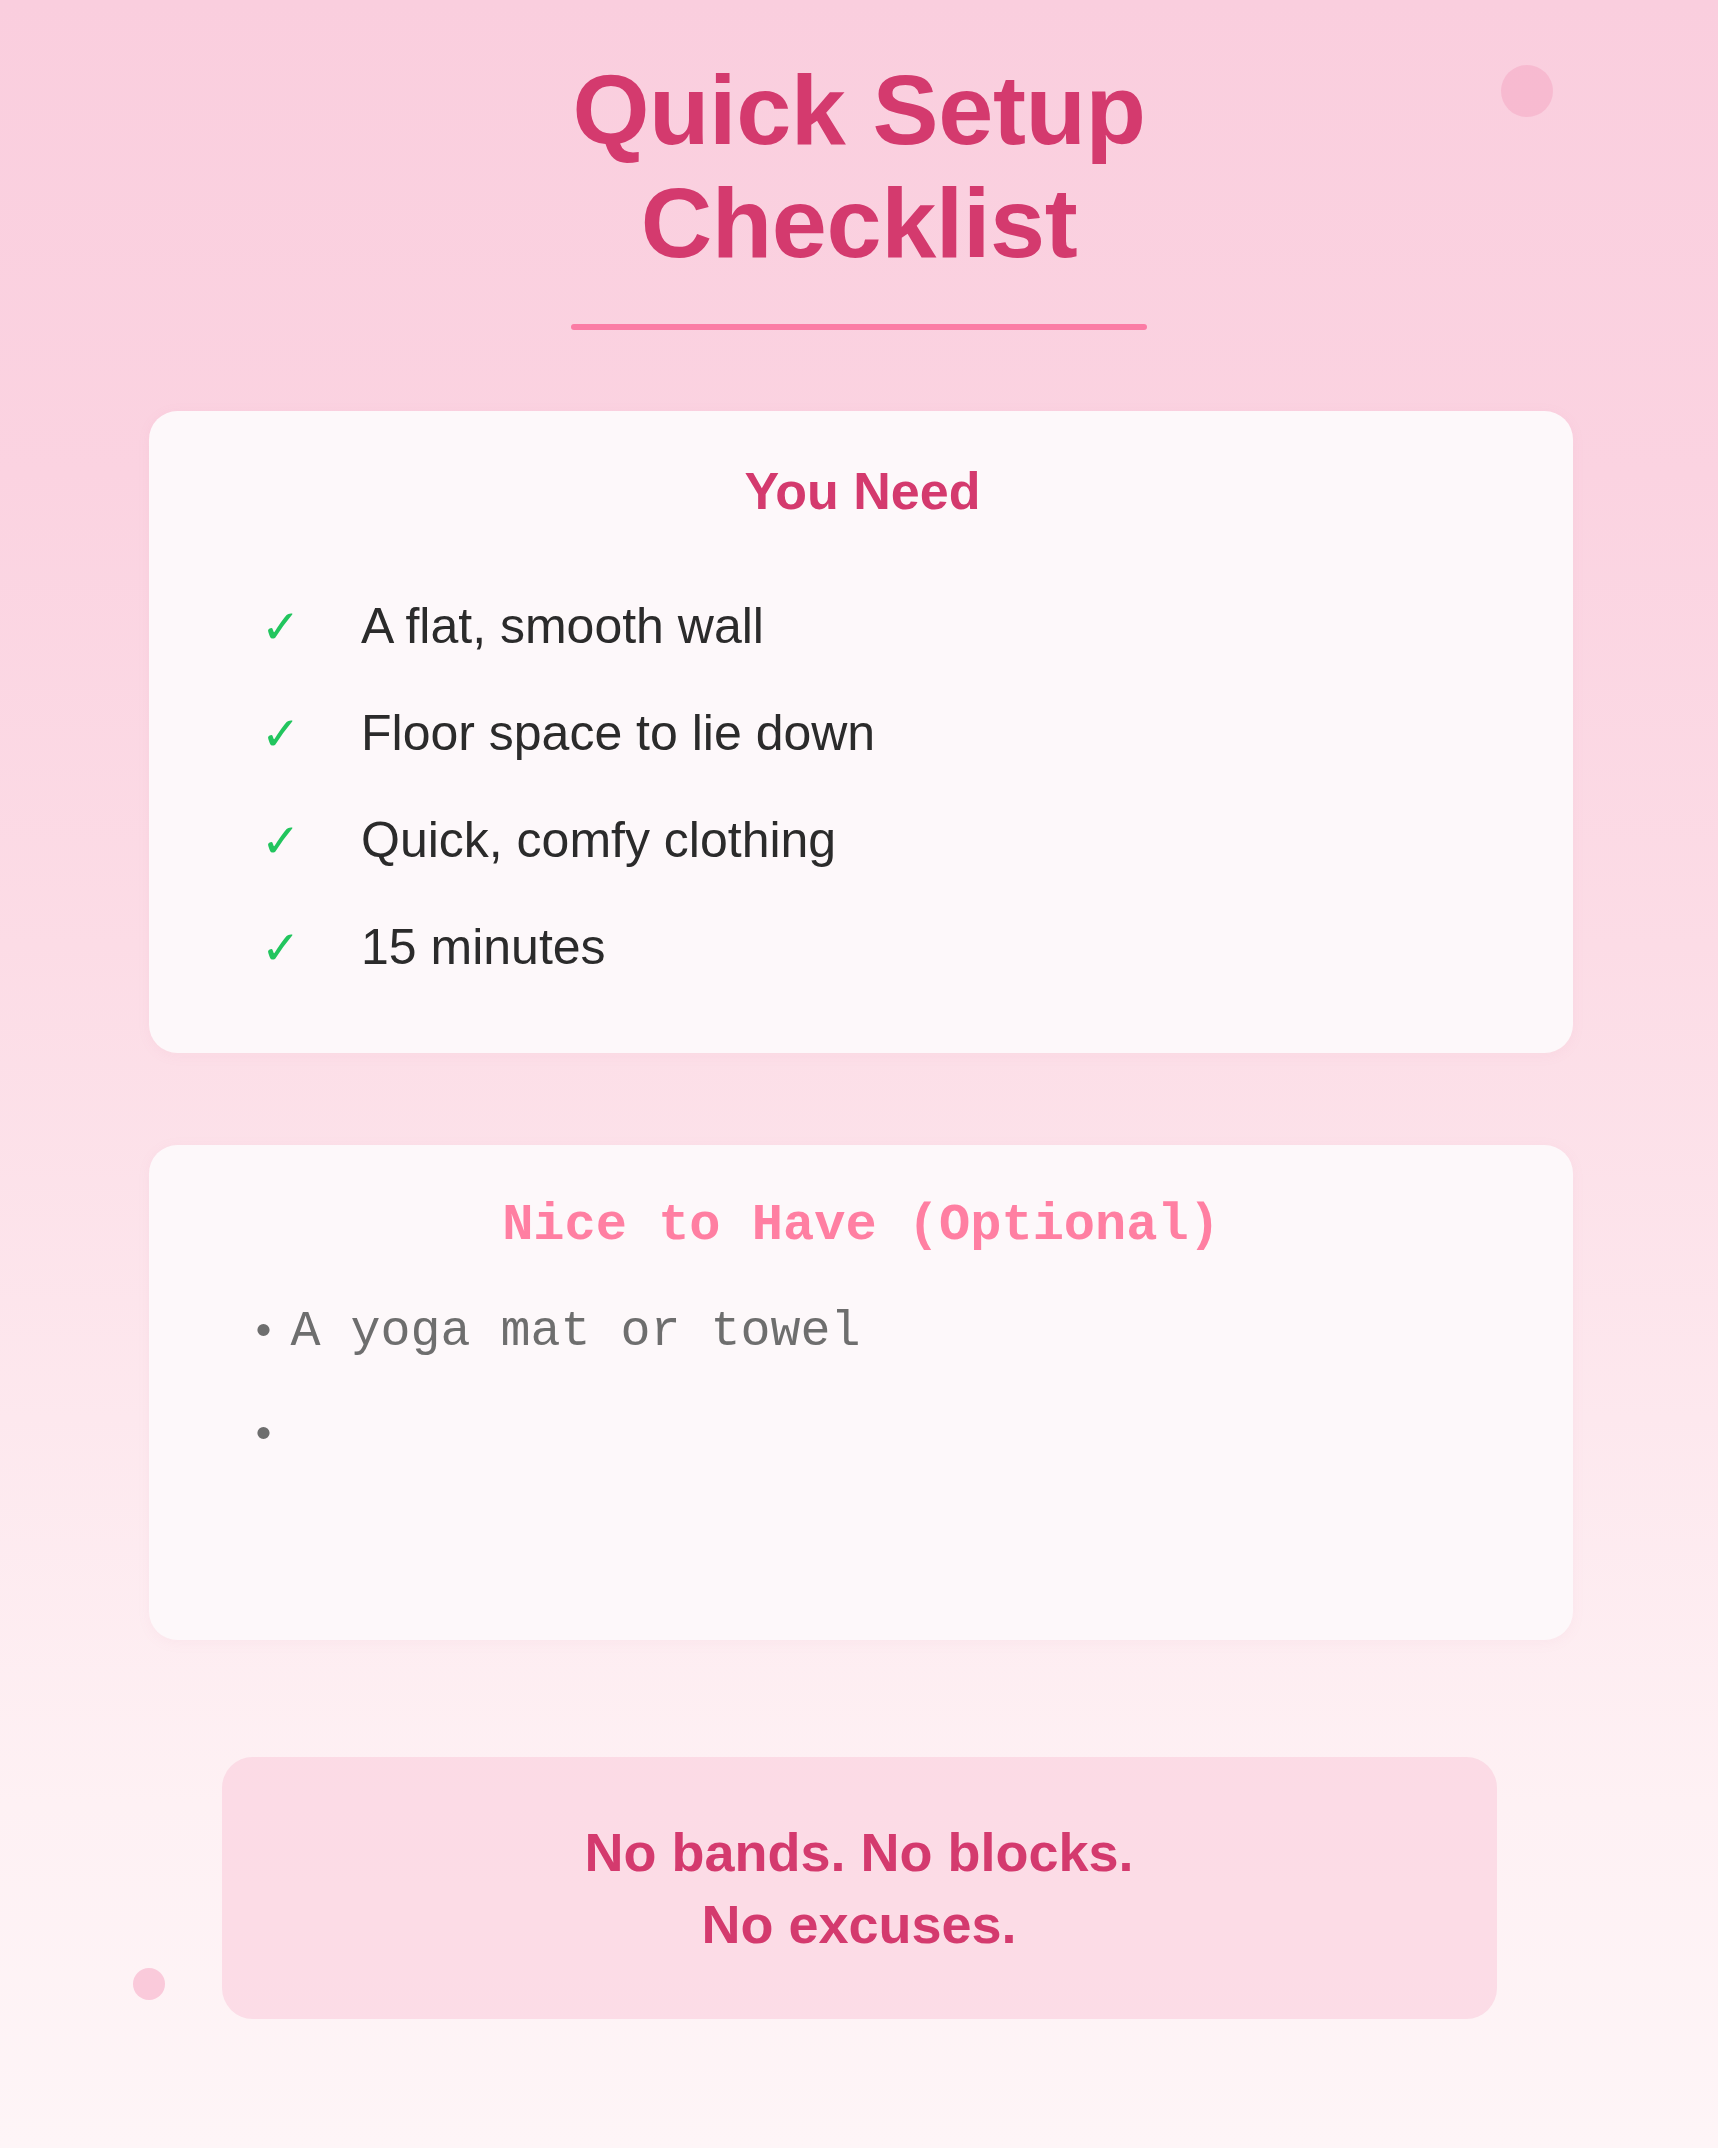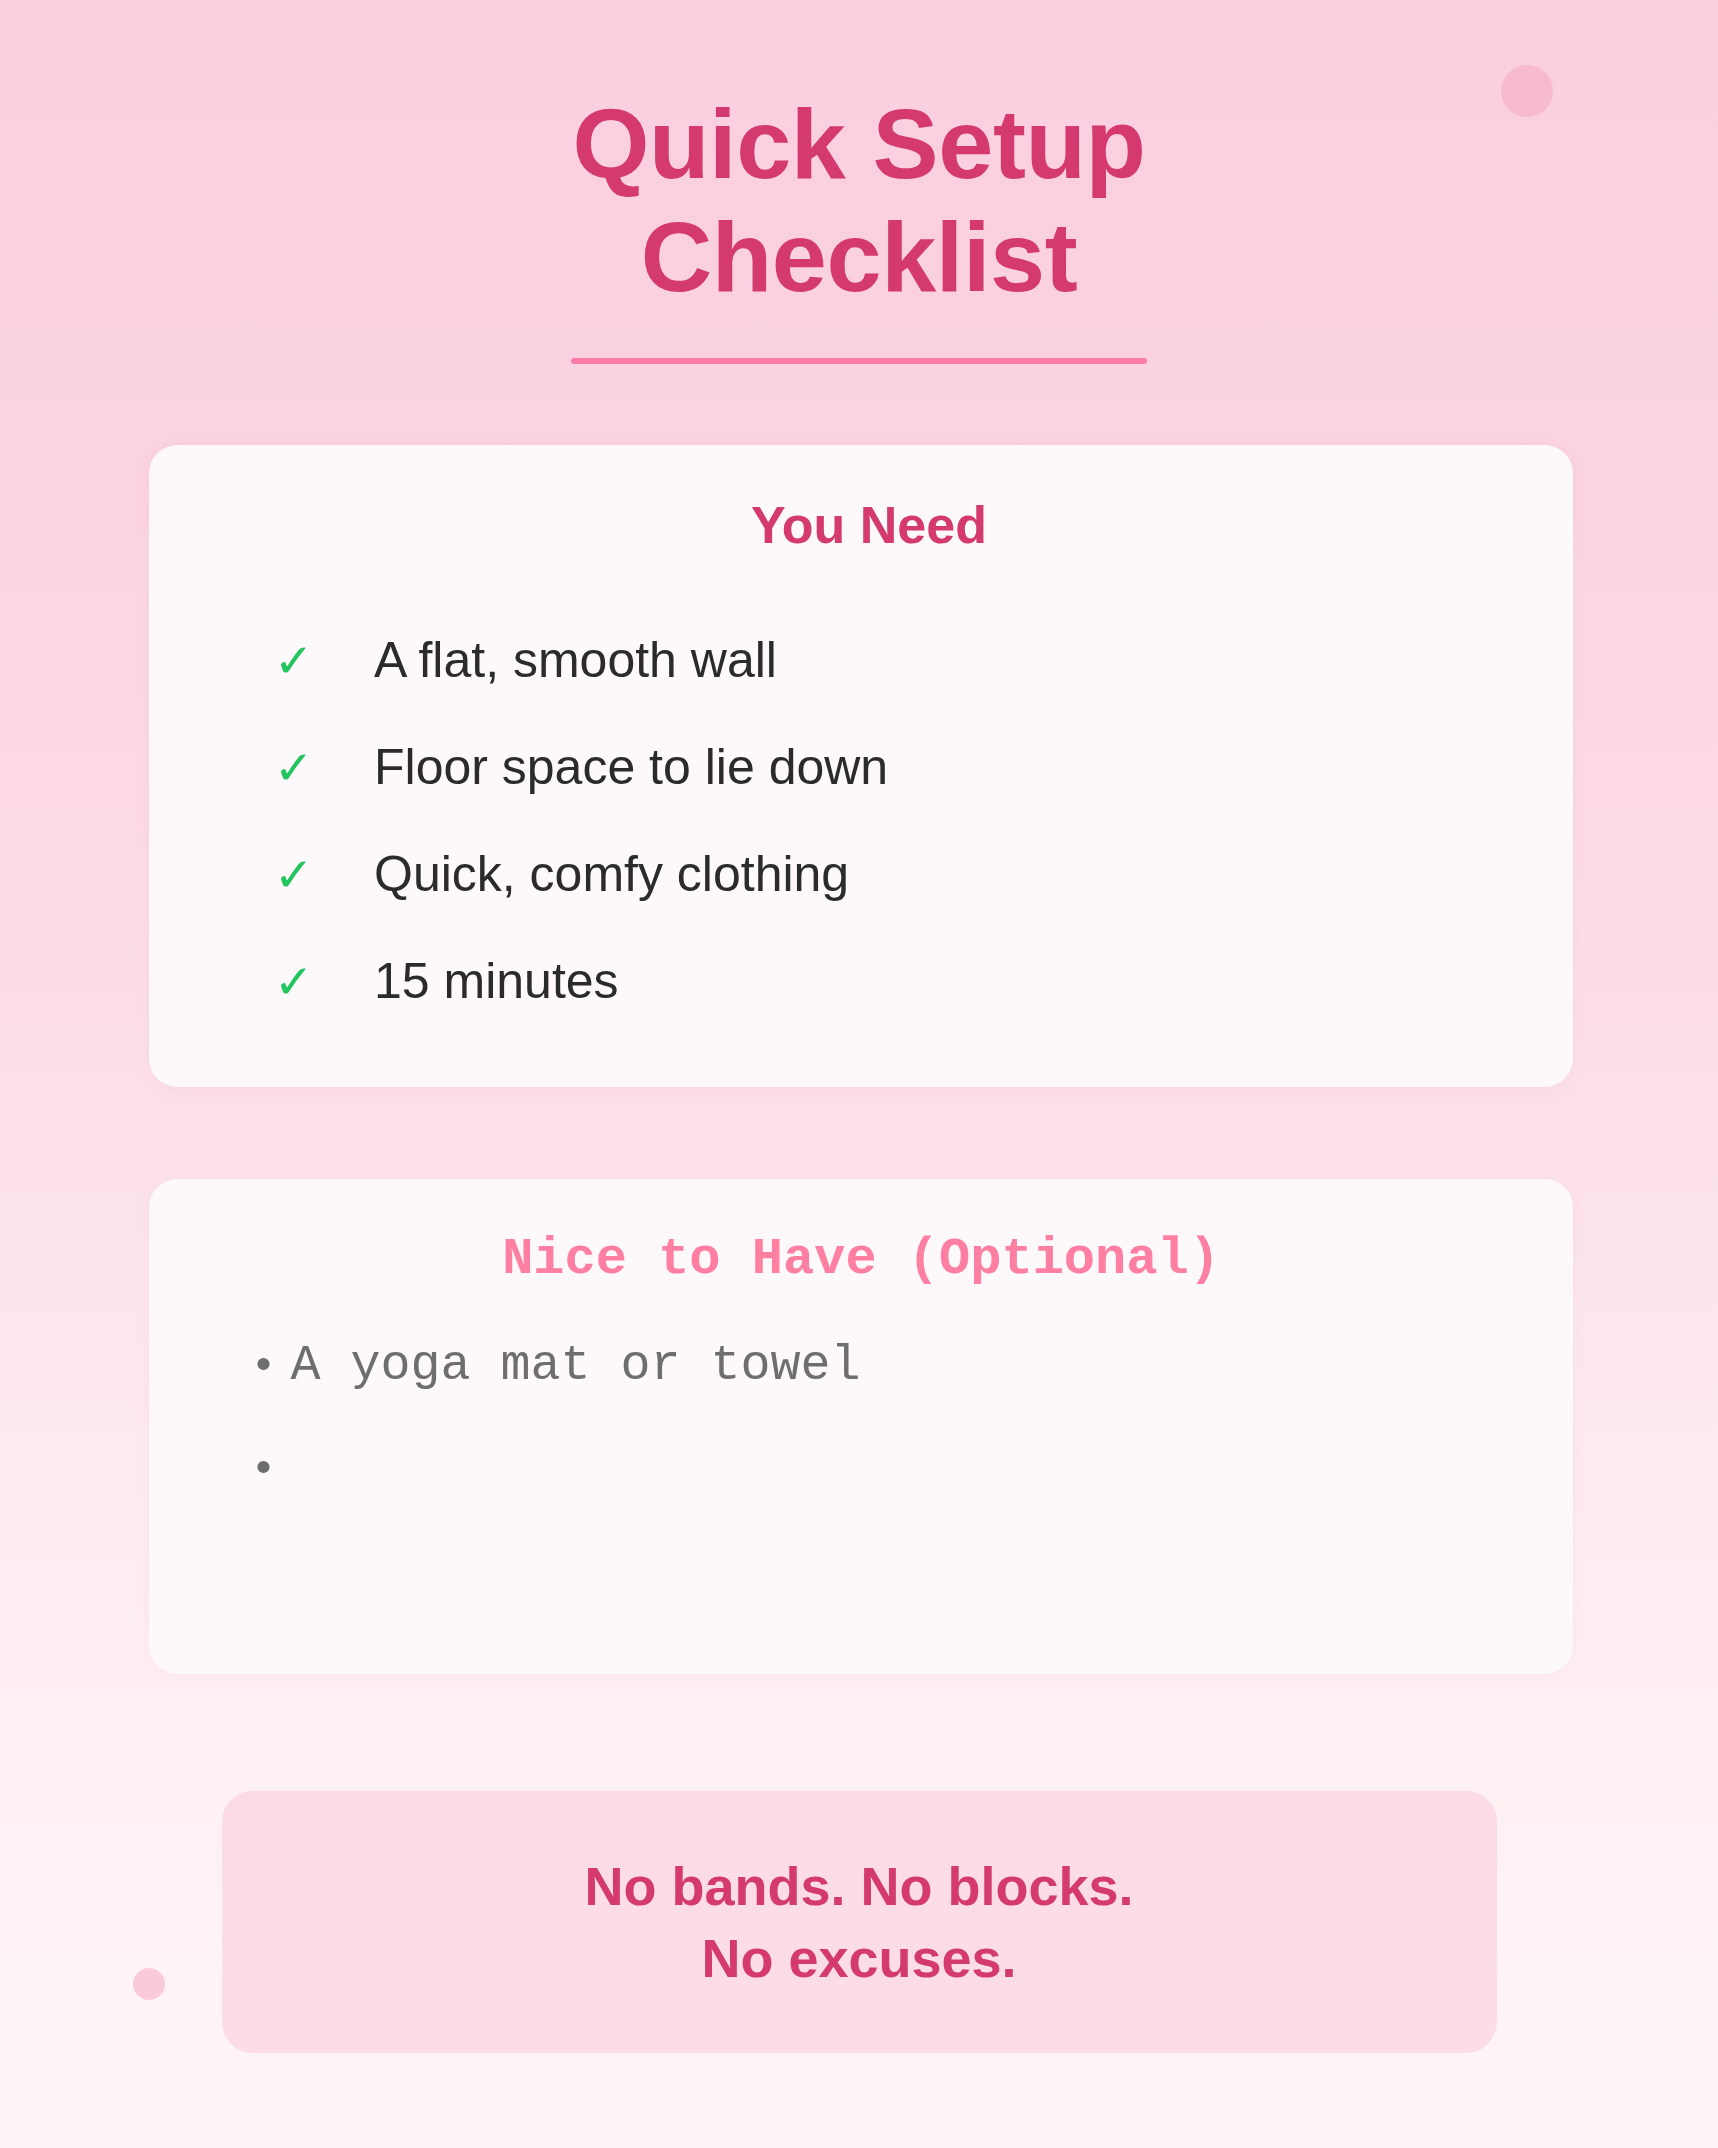--- a/index.html
+++ b/index.html
@@ -42,21 +42,21 @@
   
   .page {
     position: relative;
     width: 1718px;
     height: 2148px;
     padding: 0 149px;
   }
 
   
   .header {
-    padding-top: 88px;
+    padding-top: 54px;
     text-align: center;
   }
   .page-title {
     font-size: 99px;
     font-weight: 700;
     line-height: 1.14;
     color: #D43A6E;
     letter-spacing: -0.4px;
   }
   .title-divider {
@@ -71,21 +71,21 @@
   .card {
     background: #FDF8FA;
     border-radius: 28.5px;
     width: 1424px;
     box-shadow: 0 2.5px 13.4px rgba(208, 120, 155, 0.06);
   }
 
   .card-need {
     margin-top: 81px;
     height: 642px;
-    padding: 52px 0 0 16px;
+    padding: 52px 0 0 3px;
   }
 
   .card-optional {
     margin-top: 92px;
     height: 495px;
     padding: 52px 0 0 0;
     font-family: Liberation Mono, monospace;
   }
 
   .card-heading {

